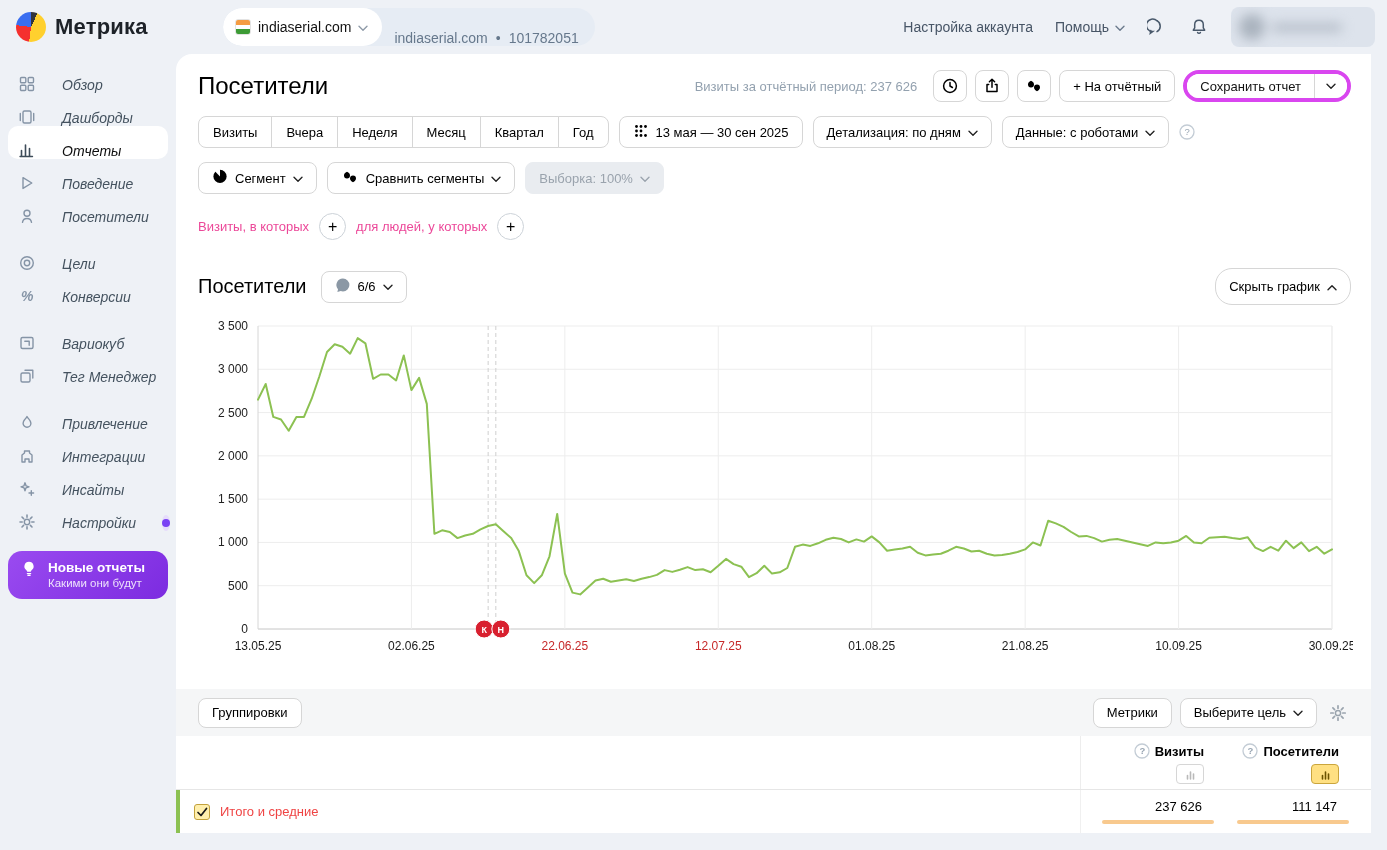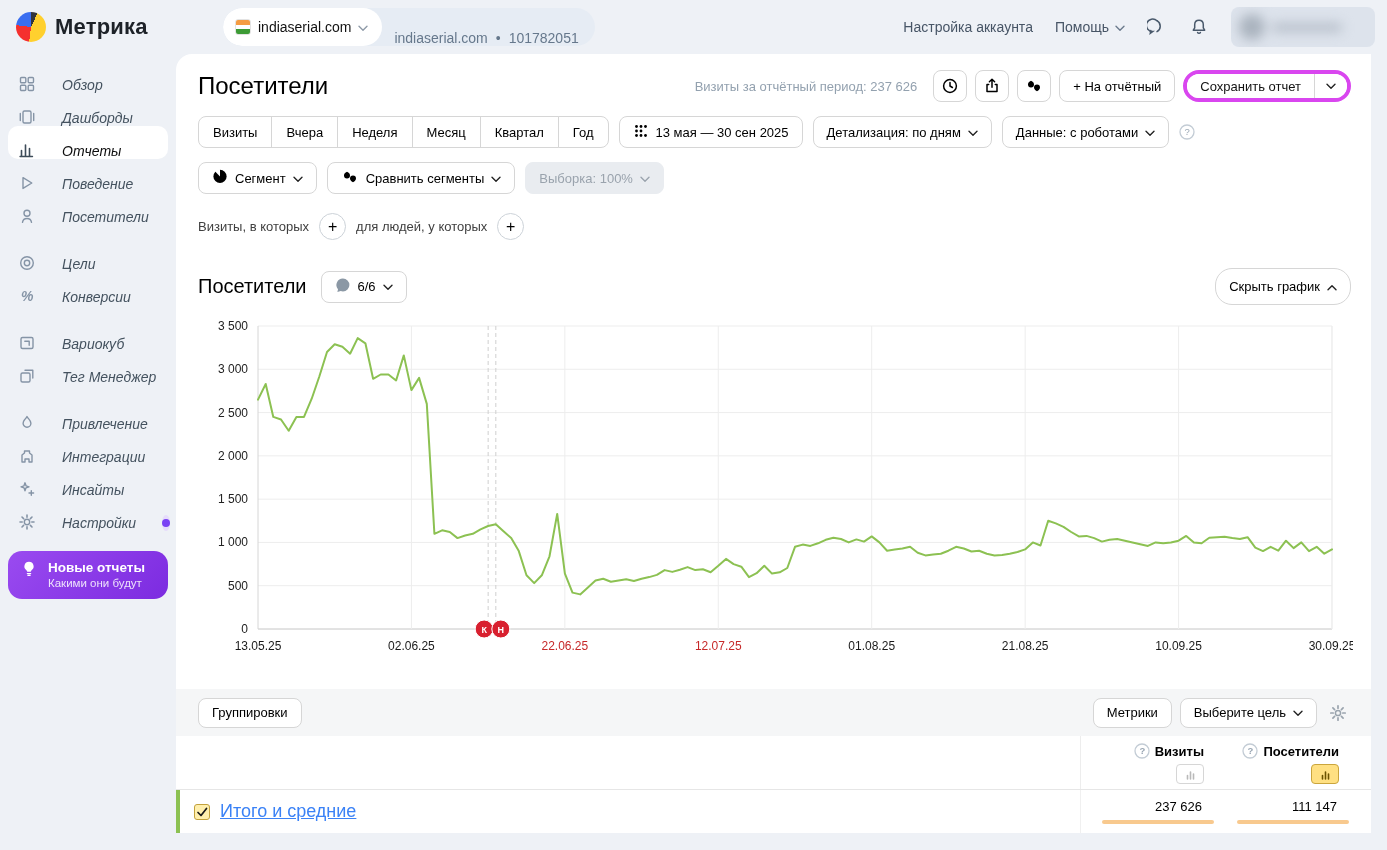--- a/index.html
+++ b/index.html
@@ -58,21 +58,21 @@
   .seg{display:inline-flex;}
   .seg .btn{border-radius:0;margin-left:-1px;padding:0 14px;}
   .seg .btn:first-child{border-radius:8px 0 0 8px;margin-left:0;}
   .seg .btn:last-child{border-radius:0 8px 8px 0;}
 
   .seg2-row{display:flex;align-items:center;margin-top:14px;gap:10px;}
   .btn.muted{background:#e9ecf0;border-color:#e9ecf0;color:#9aa3ad;}
   .help-q{width:16px;height:16px;display:inline-flex;cursor:pointer;}
 
   .cond-row{display:flex;align-items:center;margin-top:19px;gap:10px;}
-  .cond-label{font-size:13px;color:#404040;}
+  .cond-label{font-size:13px;color:#ec4899;}
   .plus-circle{width:27px;height:27px;border-radius:50%;border:1px solid #ccd2d8;background:#fff;display:inline-flex;align-items:center;justify-content:center;cursor:pointer;font-size:16px;color:#000;box-sizing:border-box;}
 
   .chart-head{display:flex;align-items:center;margin-top:28px;}
   .chart-title{font-size:20px;font-weight:500;color:#000;}
   .metric-count-btn{margin-left:14px;}
   .hide-chart{margin-left:auto;border-radius:17px;height:37px;}
 
   .chart-wrap{margin-top:8px;}
 
   
@@ -84,21 +84,21 @@
   .thead{height:53px;display:flex;align-items:stretch;background:#fff;}
   .cols{margin-left:auto;display:flex;border-left:1px solid #ededed;}
   .col{width:135px;display:flex;flex-direction:column;align-items:flex-end;padding:7px 12px 0 0;box-sizing:border-box;}
   .col-label{display:flex;align-items:center;gap:5px;font-size:13px;font-weight:700;color:#000;}
   .col-sort{margin-top:5px;width:28px;height:20px;border:1px solid #d6d6d6;border-radius:4px;background:#fff;display:flex;align-items:center;justify-content:center;cursor:pointer;box-sizing:border-box;}
   .col-sort.selected{background:#ffe082;border-color:#caa53d;}
 
   .trow{height:43px;border-top:1px solid #e6e6e6;display:flex;align-items:center;position:relative;background:#fff;}
   .row-accent{position:absolute;left:0;top:0;bottom:0;width:4px;background:#8cc152;}
   .chk{width:16px;height:16px;border:1px solid #c2a13c;border-radius:3px;background:#ffefad;margin-left:18px;display:inline-flex;align-items:center;justify-content:center;cursor:pointer;box-sizing:border-box;}
-  .trow-label{font-size:18px;color:#3b82f6;margin-left:10px;text-decoration:underline;}
+  .trow-label{font-size:13px;color:#ef4444;margin-left:10px;}
   .vals{margin-left:auto;display:flex;border-left:1px solid #f0f0f0;height:100%;align-items:center;}
   .vcol{width:135px;display:flex;flex-direction:column;align-items:flex-end;box-sizing:border-box;}
   .vnum{font-size:13px;color:#000;padding-right:14px;}
   .vbar{margin-top:6px;margin-right:2px;width:112px;height:4px;border-radius:2px;background:#f8c98e;}
 </style>
 </head>
 <body>
 
 <div class="stage">
 

